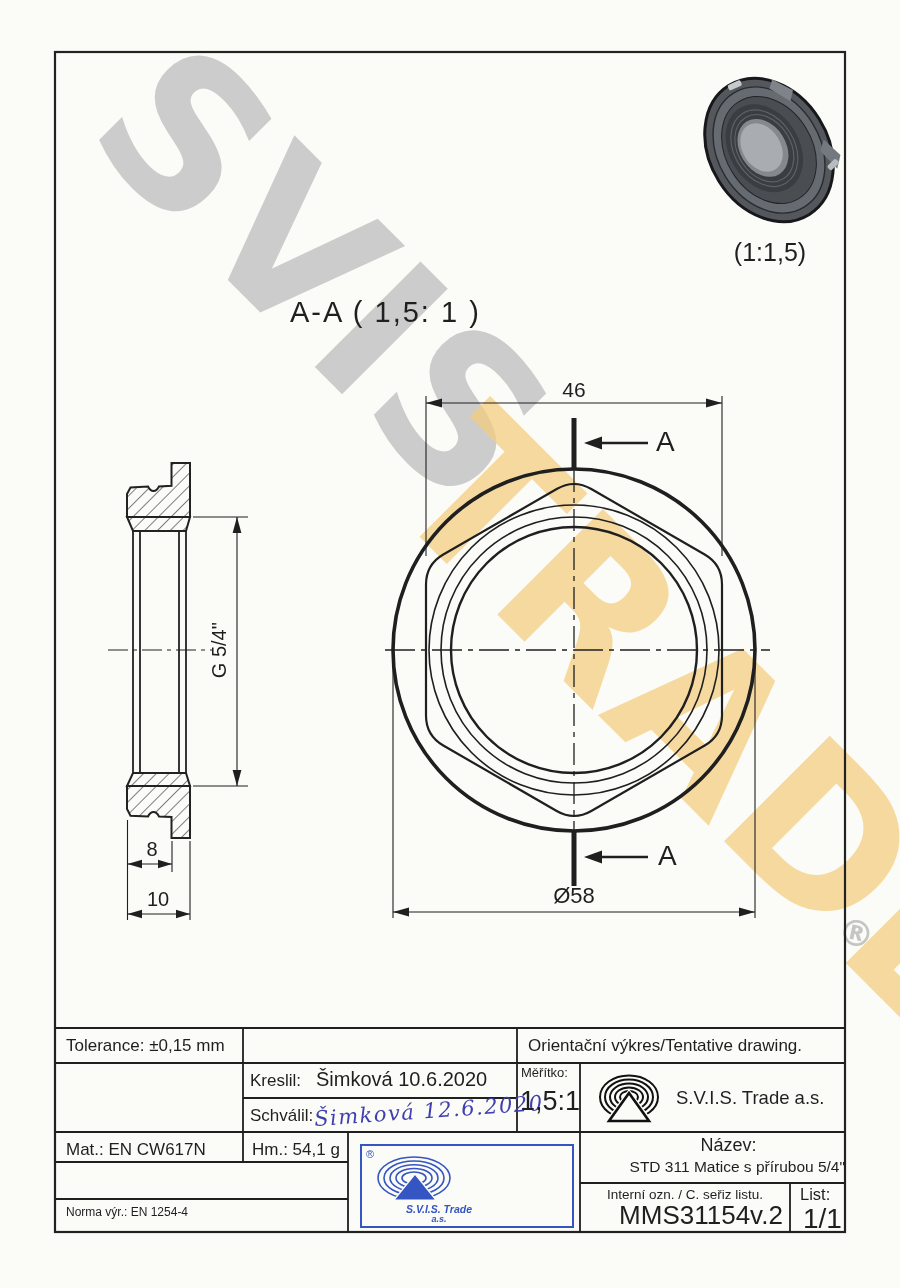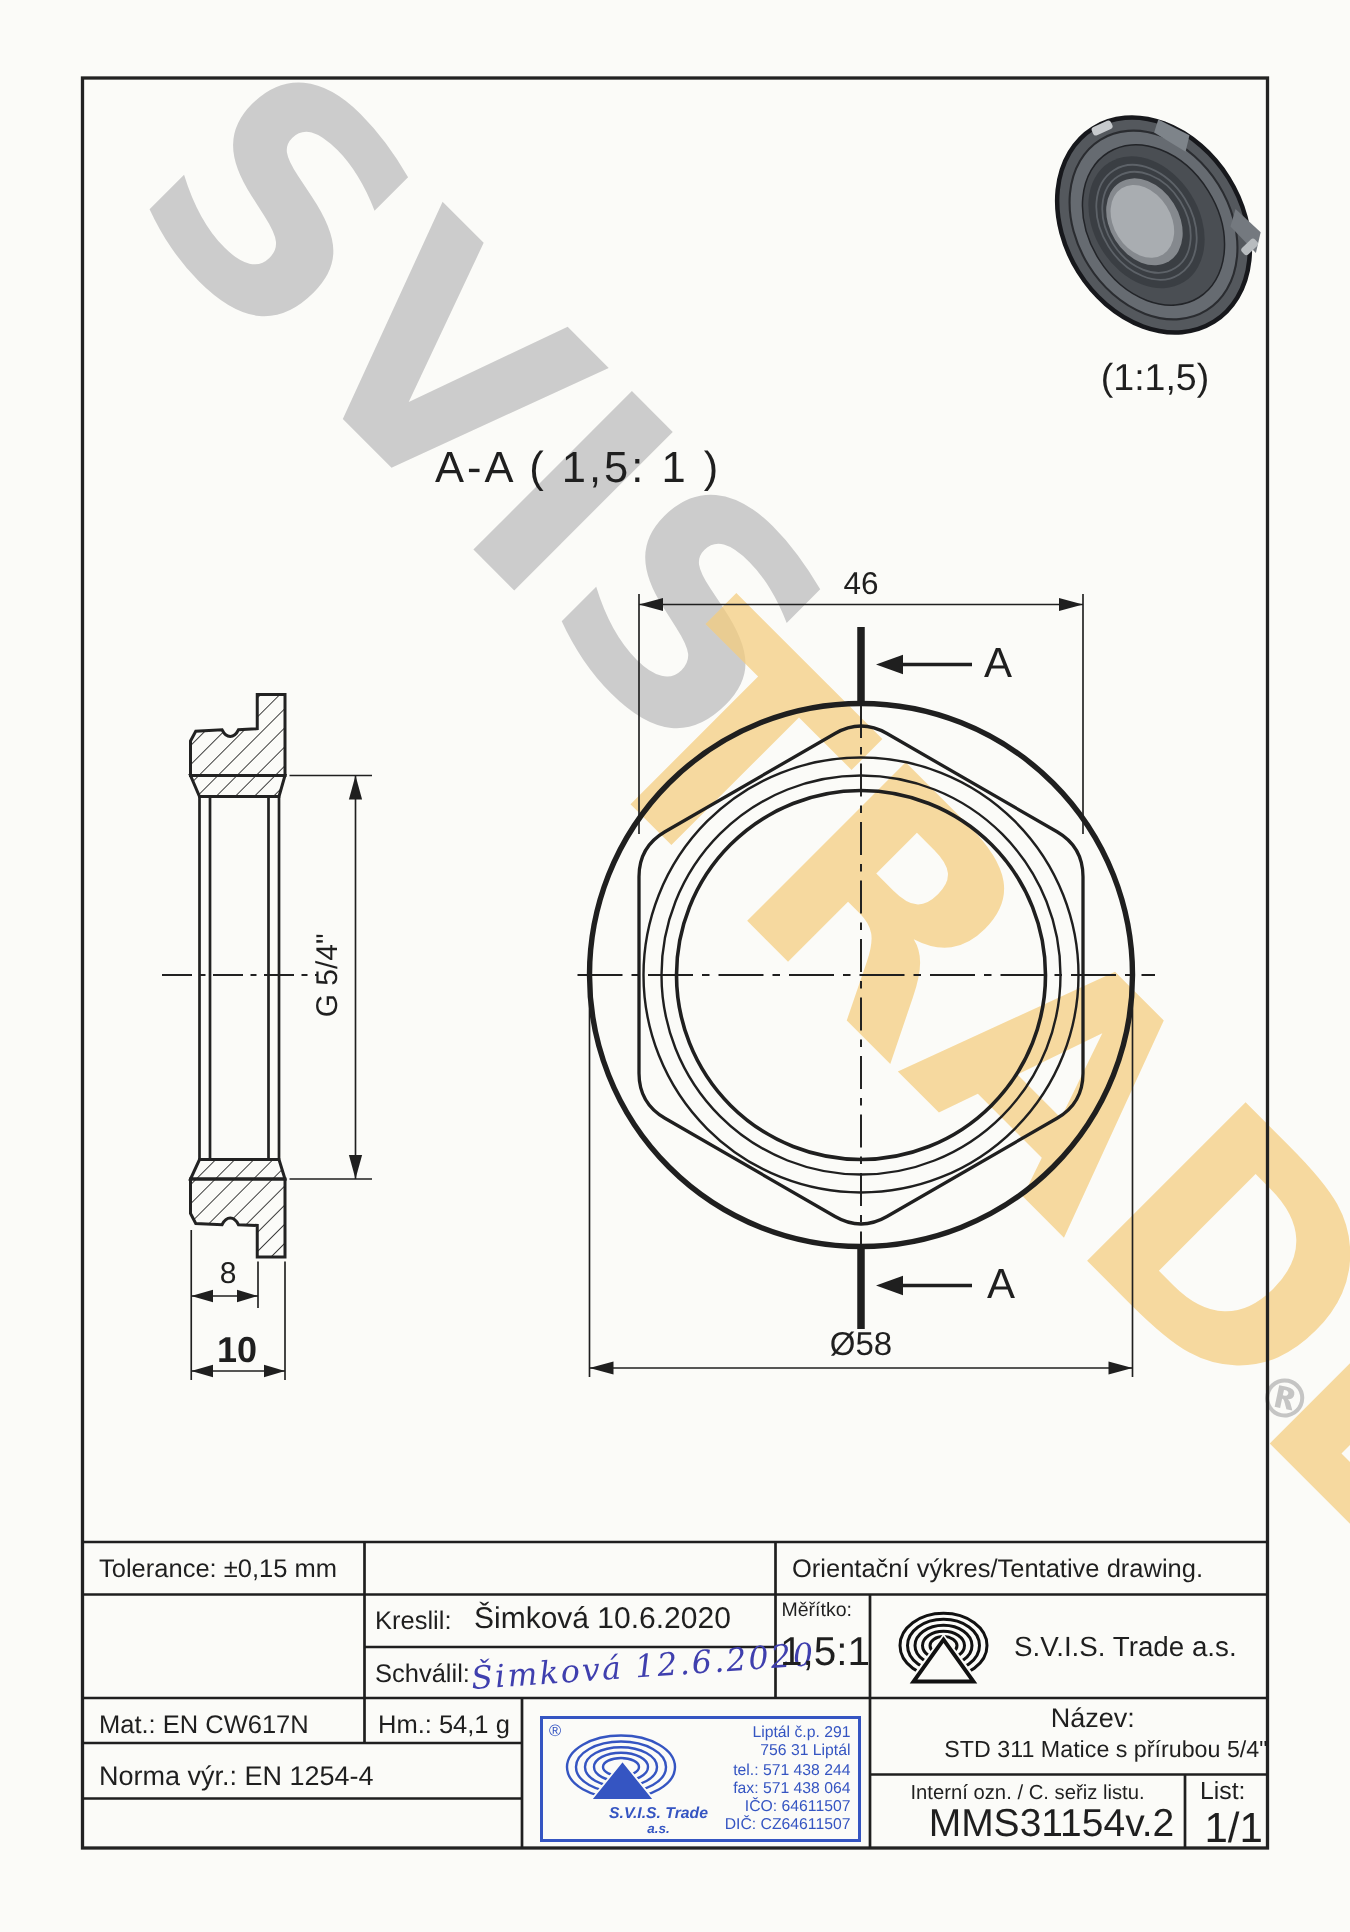--- a/index.html
+++ b/index.html
@@ -169,48 +169,40 @@
   </svg>
 
   <div class="t" style="left:290px;top:296px;font-size:29px;letter-spacing:2px;">A-A ( 1,5: 1 )</div>
   <div class="t ctr" style="left:705px;top:238px;width:130px;font-size:25px;">(1:1,5)</div>
   <div class="t ctr" style="left:554px;top:378px;width:40px;font-size:21px;">46</div>
   <div class="t" style="left:656px;top:426px;font-size:28px;">A</div>
   <div class="t" style="left:658px;top:840px;font-size:28px;">A</div>
   <div class="t ctr" style="left:534px;top:884px;width:80px;font-size:22px;">Ø58</div>
   <div class="t ctr" style="left:164px;top:639px;width:110px;font-size:20px;transform:rotate(-90deg);">G 5/4"</div>
   <div class="t ctr" style="left:132px;top:838px;width:40px;font-size:20px;">8</div>
-  <div class="t ctr" style="left:138px;top:888px;width:40px;font-size:24px;font-weight:bold;">10</div>
+  <div class="t ctr" style="left:138px;top:888px;width:40px;font-size:20px;">10</div>
 
   <div class="t" style="left:66px;top:1036px;font-size:17px;">Tolerance: ±0,15 mm</div>
   <div class="t" style="left:528px;top:1036px;font-size:17px;">Orientační výkres/Tentative drawing.</div>
   <div class="t" style="left:250px;top:1071px;font-size:17px;">Kreslil:</div>
   <div class="t" style="left:316px;top:1068px;font-size:20px;">Šimková 10.6.2020</div>
   <div class="t" style="left:250px;top:1106px;font-size:17px;">Schválil:</div>
   <div class="t sig" style="left:314px;top:1100px;font-size:21px;">Šimková 12.6.2020</div>
   <div class="t" style="left:521px;top:1066px;font-size:13px;">Měřítko:</div>
   <div class="t" style="left:520px;top:1086px;font-size:27px;">1,5:1</div>
   <div class="t" style="left:676px;top:1088px;font-size:18.5px;">S.V.I.S. Trade a.s.</div>
   <div class="t" style="left:66px;top:1140px;font-size:17px;">Mat.: EN CW617N</div>
   <div class="t" style="left:252px;top:1140px;font-size:17px;">Hm.: 54,1 g</div>
   <div class="t ctr" style="left:580px;top:1135px;width:297px;font-size:18px;">Název:</div>
   <div class="t ctr" style="left:580px;top:1158px;width:265px;font-size:15.5px;text-align:right;">STD 311 Matice s přírubou 5/4"</div>
   <div class="t ctr" style="left:582px;top:1187px;width:206px;font-size:13.5px;">Interní ozn. / C. seřiz listu.</div>
   <div class="t ctr" style="left:582px;top:1201px;width:206px;font-size:26px;margin-left:16px;">MMS31154v.2</div>
   <div class="t" style="left:800px;top:1185px;font-size:16.5px;">List:</div>
   <div class="t" style="left:803px;top:1203px;font-size:28px;">1/1</div>
-  <div class="t" style="left:66px;top:1174px;font-size:18px;">Norma výr.: EN 1254-4</div>
+  <div class="t" style="left:66px;top:1206px;font-size:12px;">Norma výr.: EN 1254-4</div>
 
   <div class="stamp">
     <div class="reg">®</div>
-    <div class="addr">
-      <div>Liptál č.p. 291</div>
-      <div>756 31 Liptál</div>
-      <div>tel.: 571 438 244</div>
-      <div>fax: 571 438 064</div>
-      <div>IČO: 64611507</div>
-      <div>DIČ: CZ64611507</div>
-    </div>
     <div class="co1">S.V.I.S. Trade</div>
     <div class="co2">a.s.</div>
   </div>
 
 </div>
 
 </body></html>

